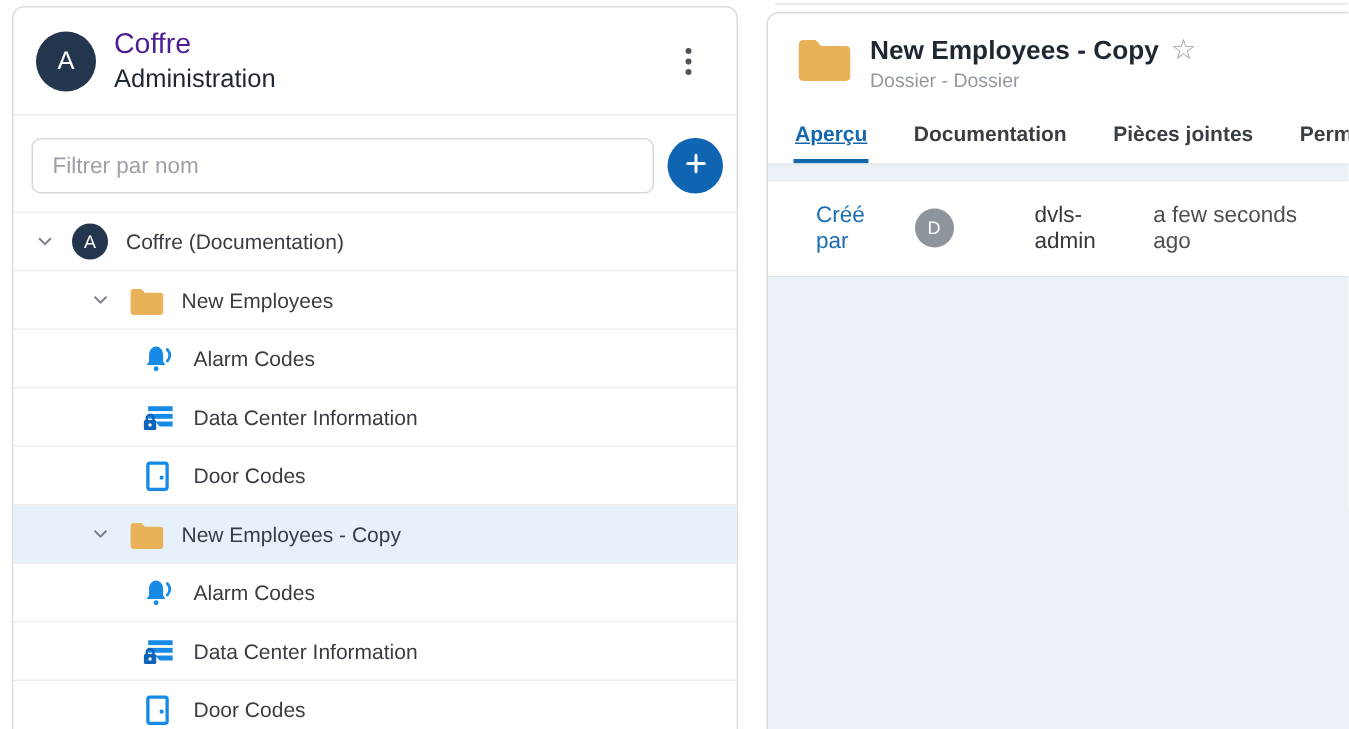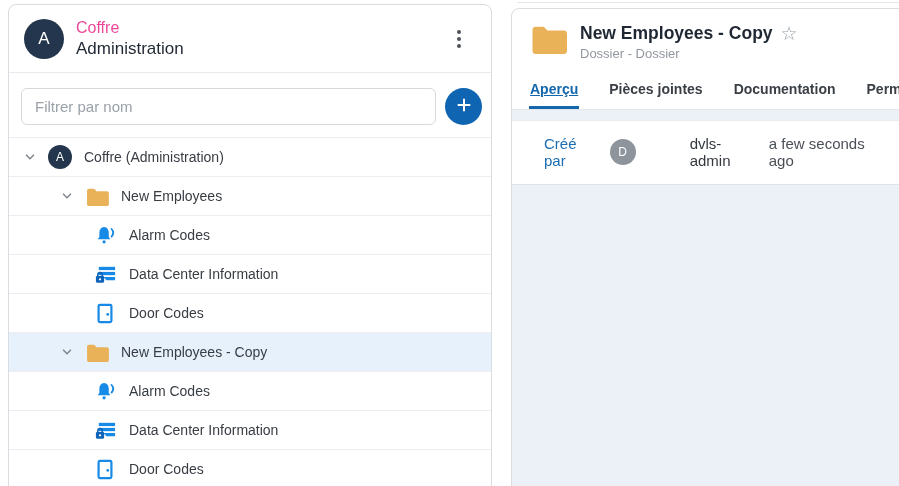--- a/index.html
+++ b/index.html
@@ -11,21 +11,21 @@
   .left-card {
     position:absolute; left:8px; top:4px; width:484px; height:492px;
     background:#fff; border:1px solid #d9dde2; border-radius:8px 8px 0 0;
     display:flex; flex-direction:column; overflow:hidden;
   }
   .vault-header { display:flex; align-items:center; padding:13px 14px 13px 15px;
     border-bottom:1px solid #e8ebee; }
   .vault-avatar { width:40px; height:40px; border-radius:50%; background:#24364e;
     color:#fff; font-size:17px; display:flex; align-items:center; justify-content:center; flex:0 0 40px; }
   .vault-titles { margin-left:12px; line-height:1.25; }
-  .vault-label { font-size:16px; color:#ec4899; }
+  .vault-label { font-size:19px; color:#4c1d95; }
   .vault-name { font-size:17px; font-weight:400; color:#1f2733; }
   .kebab { margin-left:auto; margin-right:10px; display:flex; flex-direction:column;
     gap:3px; padding:6px; cursor:pointer; }
   .kebab i { width:4px; height:4px; border-radius:50%; background:#4e535a; display:block; }
 
   .search-row { display:flex; align-items:center; gap:9px; padding:15px 9px 12px 12px;justify-content:flex-end; }
   .search-input { flex:1; height:37px; border:1px solid #d5d9de; border-radius:6px;
     font-size:15px; padding:0 13px; color:#30353c; outline:none;
     font-family:"Liberation Sans", sans-serif; }
   .search-input::placeholder { color:#9aa1a9; }
@@ -105,21 +105,21 @@
 
   <div class="tree">
 
     <div class="tree-row lvl0">
       <span class="chev">
         <svg width="14" height="14" viewBox="0 0 16 16">
             <path d="M3.5 5.5 8 10l4.5-4.5" fill="none" stroke="currentColor" stroke-width="1.6"></path>
           </svg>
       </span>
       <span class="node-avatar">A</span>
-      <span class="tree-label">Coffre (Administration)</span>
+      <span class="tree-label">Coffre (Documentation)</span>
     </div>
 
     <div class="tree-row lvl1">
       <span class="chev">
         <svg width="14" height="14" viewBox="0 0 16 16">
             <path d="M3.5 5.5 8 10l4.5-4.5" fill="none" stroke="currentColor" stroke-width="1.6"></path>
           </svg>
       </span>
       <span class="tree-ic">
         <svg width="23" height="19" viewBox="0 0 24 20">
@@ -230,22 +230,22 @@
       <div class="detail-title-line">
         <span class="detail-title">New Employees - Copy</span>
         <span class="star">☆</span>
       </div>
       <div class="detail-subtitle">Dossier - Dossier</div>
     </div>
   </div>
 
   <div class="tabs">
     <div class="tab active">Aperçu</div>
+    <div class="tab">Documentation</div>
     <div class="tab">Pièces jointes</div>
-    <div class="tab">Documentation</div>
     <div class="tab">Permissions</div>
   </div>
 
   <div class="strip"></div>
 
   <div class="created-row">
     <span class="created-label">Créé par</span>
     <span class="created-avatar">D</span>
     <span class="created-user">dvls-admin</span>
     <span class="created-time">a few seconds ago</span>

